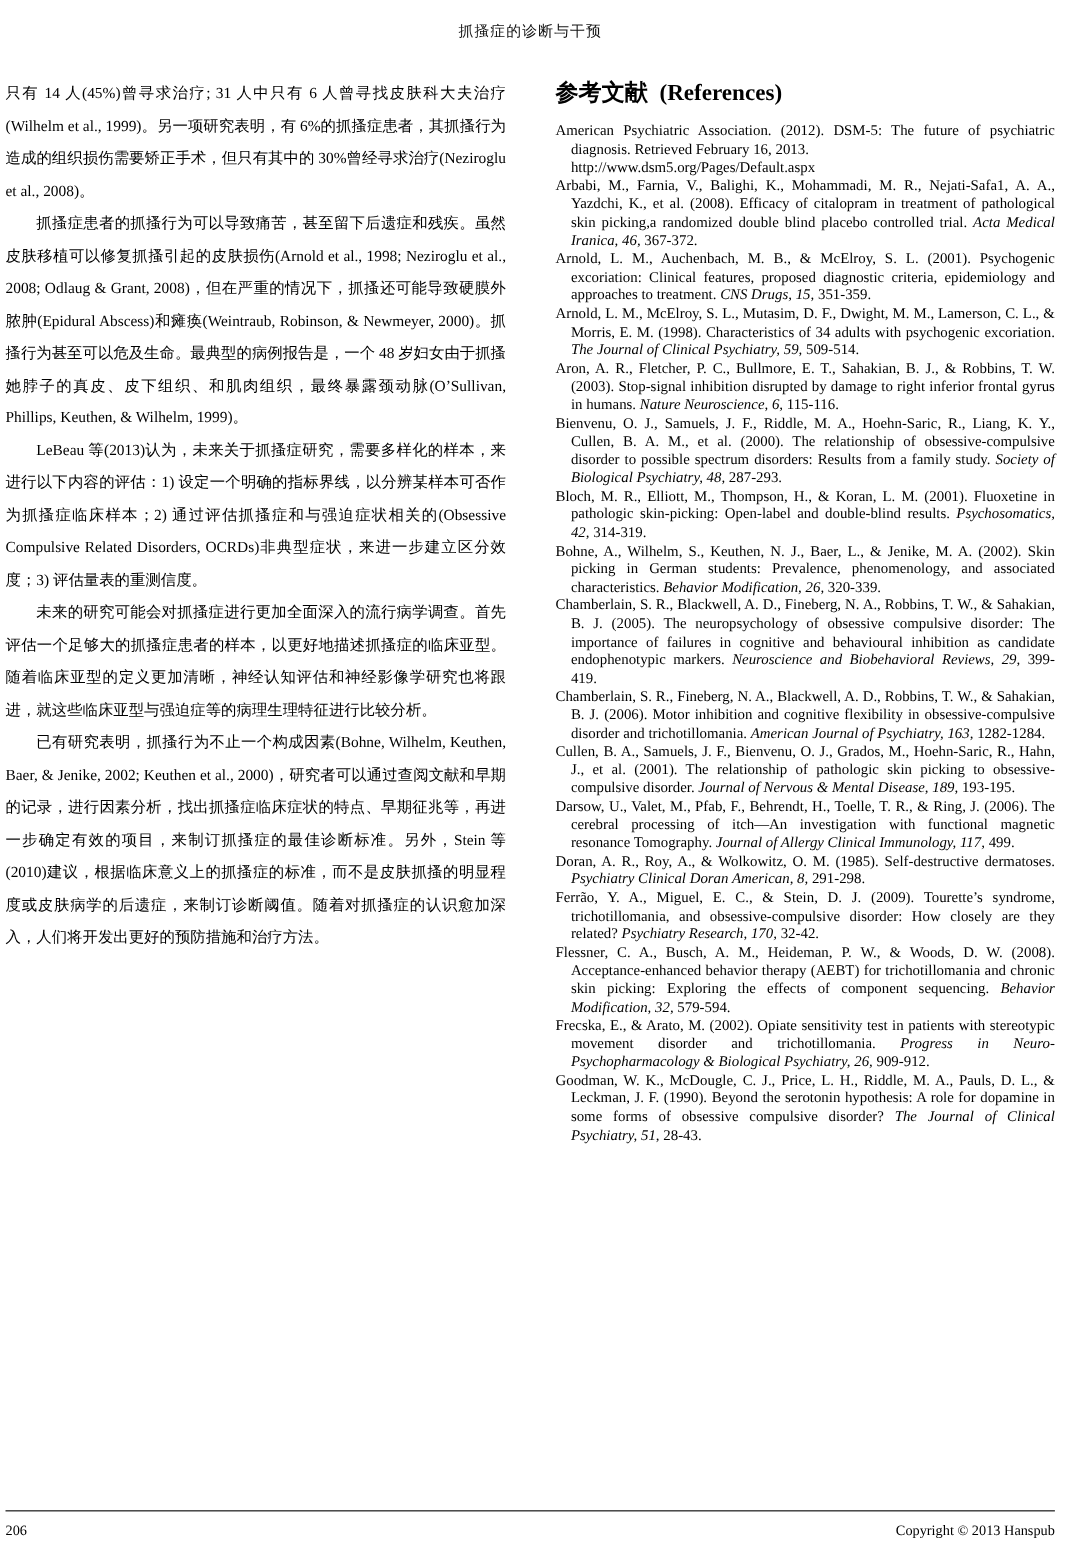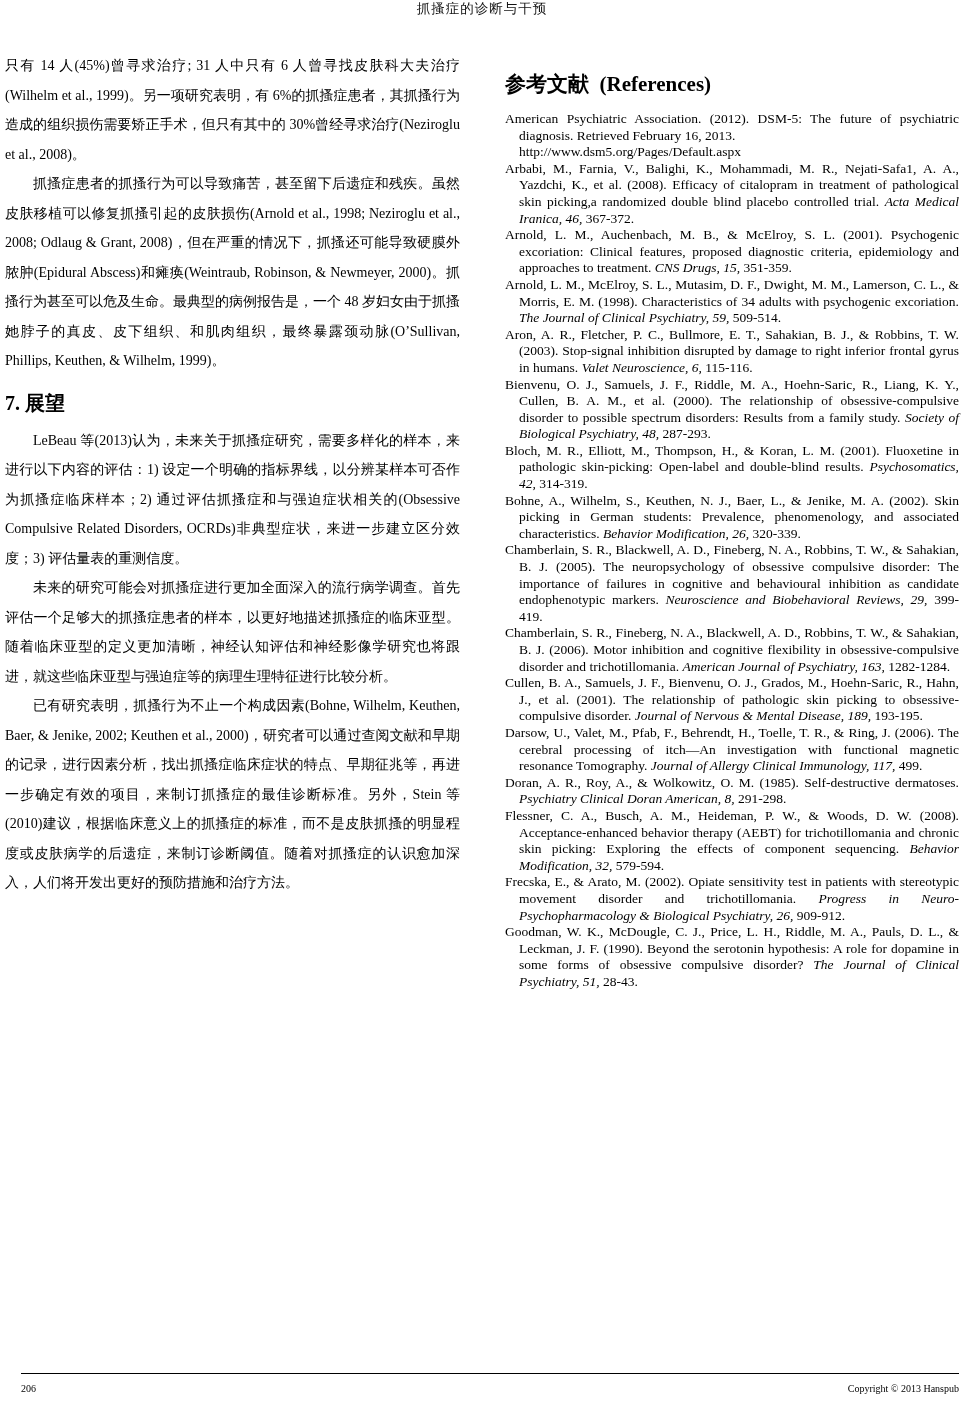--- a/index.html
+++ b/index.html
@@ -7,37 +7,37 @@
     width: 968px; height: 1414px;
     background: #ffffff;
     color: #000000;
     font-family: "Liberation Serif", "DejaVu Serif", serif;
     overflow: hidden;
   }
   .page {
     position: relative;
     width: 964px; height: 1414px;
     box-sizing: border-box;
-    padding: 0 5px 0 5px;
+    padding: 20px 5px 0 5px;
     background: #ffffff;
   }
   .running-header {
     text-align: center;
     font-size: 13.5px;
     line-height: 18px;
     color: #111111;
     letter-spacing: 1px;
   }
   .columns {
     display: flex;
     margin-top: 33px;
     align-items: flex-start;
   }
   .col-left { flex: 0 0 455px; width: 455px; }
-  .col-right { margin-left: 45px; flex: 1; min-width: 0; margin-top: 20px; }
+  .col-right { margin-left: 45px; flex: 1; min-width: 0; }
 
   p.cn {
     margin: 0;
     font-size: 14px;
     line-height: 29.5px;
     text-align: justify;
   }
   p.cn.indent { text-indent: 2em; }
 
   h3.section-heading {
@@ -67,60 +67,59 @@
   .page-footer {
     position: absolute;
     left: 5px; right: 5px; bottom: 0;
     height: 41px;
     box-sizing: border-box;
     border-top: 1.5px solid #000000;
     padding-top: 9px;
     display: flex;
     justify-content: space-between;
     align-items: flex-start;
-    font-size: 10px;
-    margin-left: 16px;
+    font-size: 13px;
   }
 </style>
 </head>
 <body>
 
 <div class="page">
 
   <div class="running-header">
     <span>抓搔症的诊断与干预</span>
   </div>
 
   <div class="columns">
 
     <div class="col-left">
         <p class="cn">只有 14 人(45%)曾寻求治疗; 31 人中只有 6 人曾寻找皮肤科大夫治疗(Wilhelm et al., 1999)。另一项研究表明，有 6%的抓搔症患者，其抓搔行为造成的组织损伤需要矫正手术，但只有其中的 30%曾经寻求治疗(Neziroglu et al., 2008)。</p>
         <p class="cn indent">抓搔症患者的抓搔行为可以导致痛苦，甚至留下后遗症和残疾。虽然皮肤移植可以修复抓搔引起的皮肤损伤(Arnold et al., 1998; Neziroglu et al., 2008; Odlaug &amp; Grant, 2008)，但在严重的情况下，抓搔还可能导致硬膜外脓肿(Epidural Abscess)和瘫痪(Weintraub, Robinson, &amp; Newmeyer, 2000)。抓搔行为甚至可以危及生命。最典型的病例报告是，一个 48 岁妇女由于抓搔她脖子的真皮、皮下组织、和肌肉组织，最终暴露颈动脉(O’Sullivan, Phillips, Keuthen, &amp; Wilhelm, 1999)。</p>
-        <h3 class="section-heading">7. 展望</h3>
         <p class="cn indent">LeBeau 等(2013)认为，未来关于抓搔症研究，需要多样化的样本，来进行以下内容的评估：1) 设定一个明确的指标界线，以分辨某样本可否作为抓搔症临床样本；2) 通过评估抓搔症和与强迫症状相关的(Obsessive Compulsive Related Disorders, OCRDs)非典型症状，来进一步建立区分效度；3) 评估量表的重测信度。</p>
         <p class="cn indent">未来的研究可能会对抓搔症进行更加全面深入的流行病学调查。首先评估一个足够大的抓搔症患者的样本，以更好地描述抓搔症的临床亚型。随着临床亚型的定义更加清晰，神经认知评估和神经影像学研究也将跟进，就这些临床亚型与强迫症等的病理生理特征进行比较分析。</p>
         <p class="cn indent">已有研究表明，抓搔行为不止一个构成因素(Bohne, Wilhelm, Keuthen, Baer, &amp; Jenike, 2002; Keuthen et al., 2000)，研究者可以通过查阅文献和早期的记录，进行因素分析，找出抓搔症临床症状的特点、早期征兆等，再进一步确定有效的项目，来制订抓搔症的最佳诊断标准。另外，Stein 等(2010)建议，根据临床意义上的抓搔症的标准，而不是皮肤抓搔的明显程度或皮肤病学的后遗症，来制订诊断阈值。随着对抓搔症的认识愈加深入，人们将开发出更好的预防措施和治疗方法。</p>
       </div>
 
     <div class="col-right">
       <h2 class="refs-heading">参考文献  (References)</h2>
       <div>
           <div class="reference"><span>American Psychiatric Association. (2012). DSM-5: The future of psychiatric diagnosis. Retrieved February 16, 2013.</span><br><span>http://www.dsm5.org/Pages/Default.aspx</span></div>
           <div class="reference"><span>Arbabi, M., Farnia, V., Balighi, K., Mohammadi, M. R., Nejati-Safa1, A. A., Yazdchi, K., et al. (2008). Efficacy of citalopram in treatment of pathological skin picking,a randomized double blind placebo controlled trial. </span><span class="em">Acta Medical Iranica, 46,</span><span> 367-372.</span></div>
           <div class="reference"><span>Arnold, L. M., Auchenbach, M. B., &amp; McElroy, S. L. (2001). Psychogenic excoriation: Clinical features, proposed diagnostic criteria, epidemiology and approaches to treatment. </span><span class="em">CNS Drugs, 15,</span><span> 351-359.</span></div>
           <div class="reference"><span>Arnold, L. M., McElroy, S. L., Mutasim, D. F., Dwight, M. M., Lamerson, C. L., &amp; Morris, E. M. (1998). Characteristics of 34 adults with psychogenic excoriation. </span><span class="em">The Journal of Clinical Psychiatry, 59,</span><span> 509-514.</span></div>
-          <div class="reference"><span>Aron, A. R., Fletcher, P. C., Bullmore, E. T., Sahakian, B. J., &amp; Robbins, T. W. (2003). Stop-signal inhibition disrupted by damage to right inferior frontal gyrus in humans. </span><span class="em">Valet Neuroscience, 6,</span><span> 115-116.</span></div>
+          <div class="reference"><span>Aron, A. R., Fletcher, P. C., Bullmore, E. T., Sahakian, B. J., &amp; Robbins, T. W. (2003). Stop-signal inhibition disrupted by damage to right inferior frontal gyrus in humans. </span><span class="em">Nature Neuroscience, 6,</span><span> 115-116.</span></div>
           <div class="reference"><span>Bienvenu, O. J., Samuels, J. F., Riddle, M. A., Hoehn-Saric, R., Liang, K. Y., Cullen, B. A. M., et al. (2000). The relationship of obsessive-compulsive disorder to possible spectrum disorders: Results from a family study. </span><span class="em">Society of Biological Psychiatry, 48,</span><span> 287-293.</span></div>
           <div class="reference"><span>Bloch, M. R., Elliott, M., Thompson, H., &amp; Koran, L. M. (2001). Fluoxetine in pathologic skin-picking: Open-label and double-blind results. </span><span class="em">Psychosomatics, 42,</span><span> 314-319.</span></div>
           <div class="reference"><span>Bohne, A., Wilhelm, S., Keuthen, N. J., Baer, L., &amp; Jenike, M. A. (2002). Skin picking in German students: Prevalence, phenomenology, and associated characteristics. </span><span class="em">Behavior Modification, 26,</span><span> 320-339.</span></div>
           <div class="reference"><span>Chamberlain, S. R., Blackwell, A. D., Fineberg, N. A., Robbins, T. W., &amp; Sahakian, B. J. (2005). The neuropsychology of obsessive compulsive disorder: The importance of failures in cognitive and behavioural inhibition as candidate endophenotypic markers. </span><span class="em">Neuroscience and Biobehavioral Reviews, 29,</span><span> 399-419.</span></div>
           <div class="reference"><span>Chamberlain, S. R., Fineberg, N. A., Blackwell, A. D., Robbins, T. W., &amp; Sahakian, B. J. (2006). Motor inhibition and cognitive flexibility in obsessive-compulsive disorder and trichotillomania. </span><span class="em">American Journal of Psychiatry, 163,</span><span> 1282-1284.</span></div>
           <div class="reference"><span>Cullen, B. A., Samuels, J. F., Bienvenu, O. J., Grados, M., Hoehn-Saric, R., Hahn, J., et al. (2001). The relationship of pathologic skin picking to obsessive-compulsive disorder. </span><span class="em">Journal of Nervous &amp; Mental Disease, 189,</span><span> 193-195.</span></div>
           <div class="reference"><span>Darsow, U., Valet, M., Pfab, F., Behrendt, H., Toelle, T. R., &amp; Ring, J. (2006). The cerebral processing of itch—An investigation with functional magnetic resonance Tomography. </span><span class="em">Journal of Allergy Clinical Immunology, 117,</span><span> 499.</span></div>
           <div class="reference"><span>Doran, A. R., Roy, A., &amp; Wolkowitz, O. M. (1985). Self-destructive dermatoses. </span><span class="em">Psychiatry Clinical Doran American, 8,</span><span> 291-298.</span></div>
+          <div class="reference"><span>Ferrão, Y. A., Miguel, E. C., &amp; Stein, D. J. (2009). Tourette’s syndrome, trichotillomania, and obsessive-compulsive disorder: How closely are they related? </span><span class="em">Psychiatry Research, 170,</span><span> 32-42.</span></div>
           <div class="reference"><span>Flessner, C. A., Busch, A. M., Heideman, P. W., &amp; Woods, D. W. (2008). Acceptance-enhanced behavior therapy (AEBT) for trichotillomania and chronic skin picking: Exploring the effects of component sequencing. </span><span class="em">Behavior Modification, 32,</span><span> 579-594.</span></div>
           <div class="reference"><span>Frecska, E., &amp; Arato, M. (2002). Opiate sensitivity test in patients with stereotypic movement disorder and trichotillomania. </span><span class="em">Progress in Neuro-Psychopharmacology &amp; Biological Psychiatry, 26,</span><span> 909-912.</span></div>
           <div class="reference"><span>Goodman, W. K., McDougle, C. J., Price, L. H., Riddle, M. A., Pauls, D. L., &amp; Leckman, J. F. (1990). Beyond the serotonin hypothesis: A role for dopamine in some forms of obsessive compulsive disorder? </span><span class="em">The Journal of Clinical Psychiatry, 51,</span><span> 28-43.</span></div>
         </div>
     </div>
 
   </div>
 
   <div class="page-footer">
     <span>206</span>

